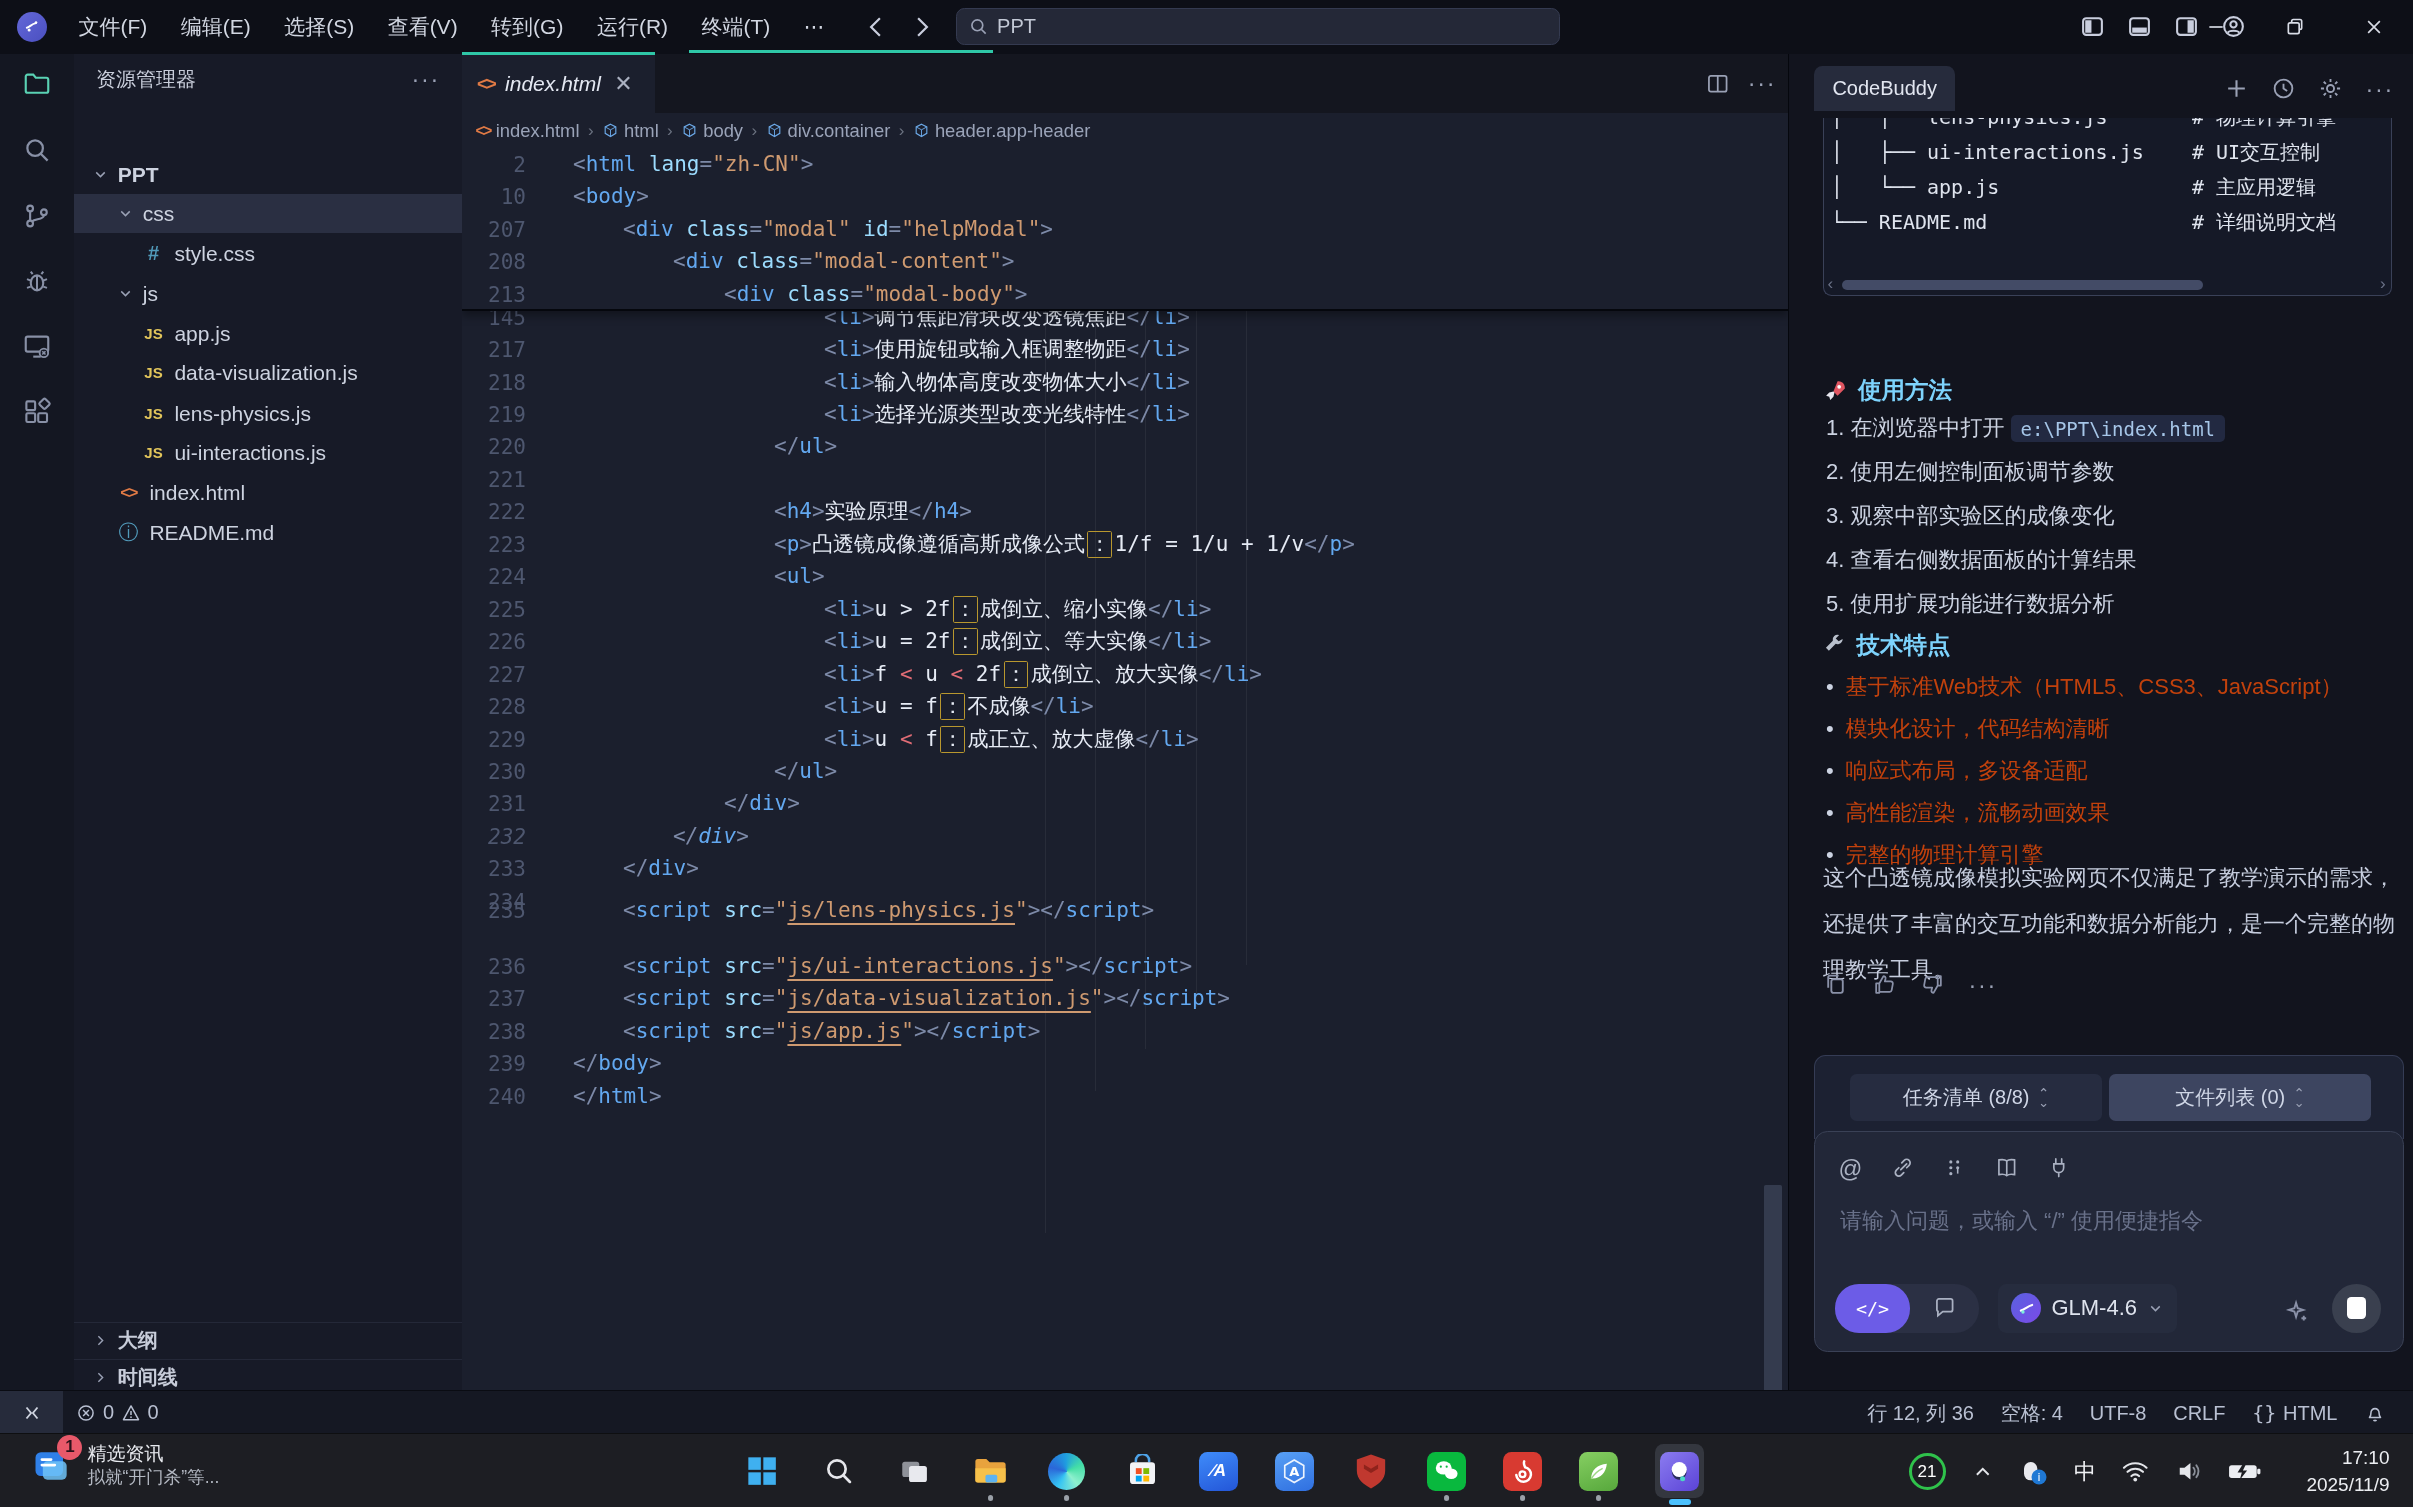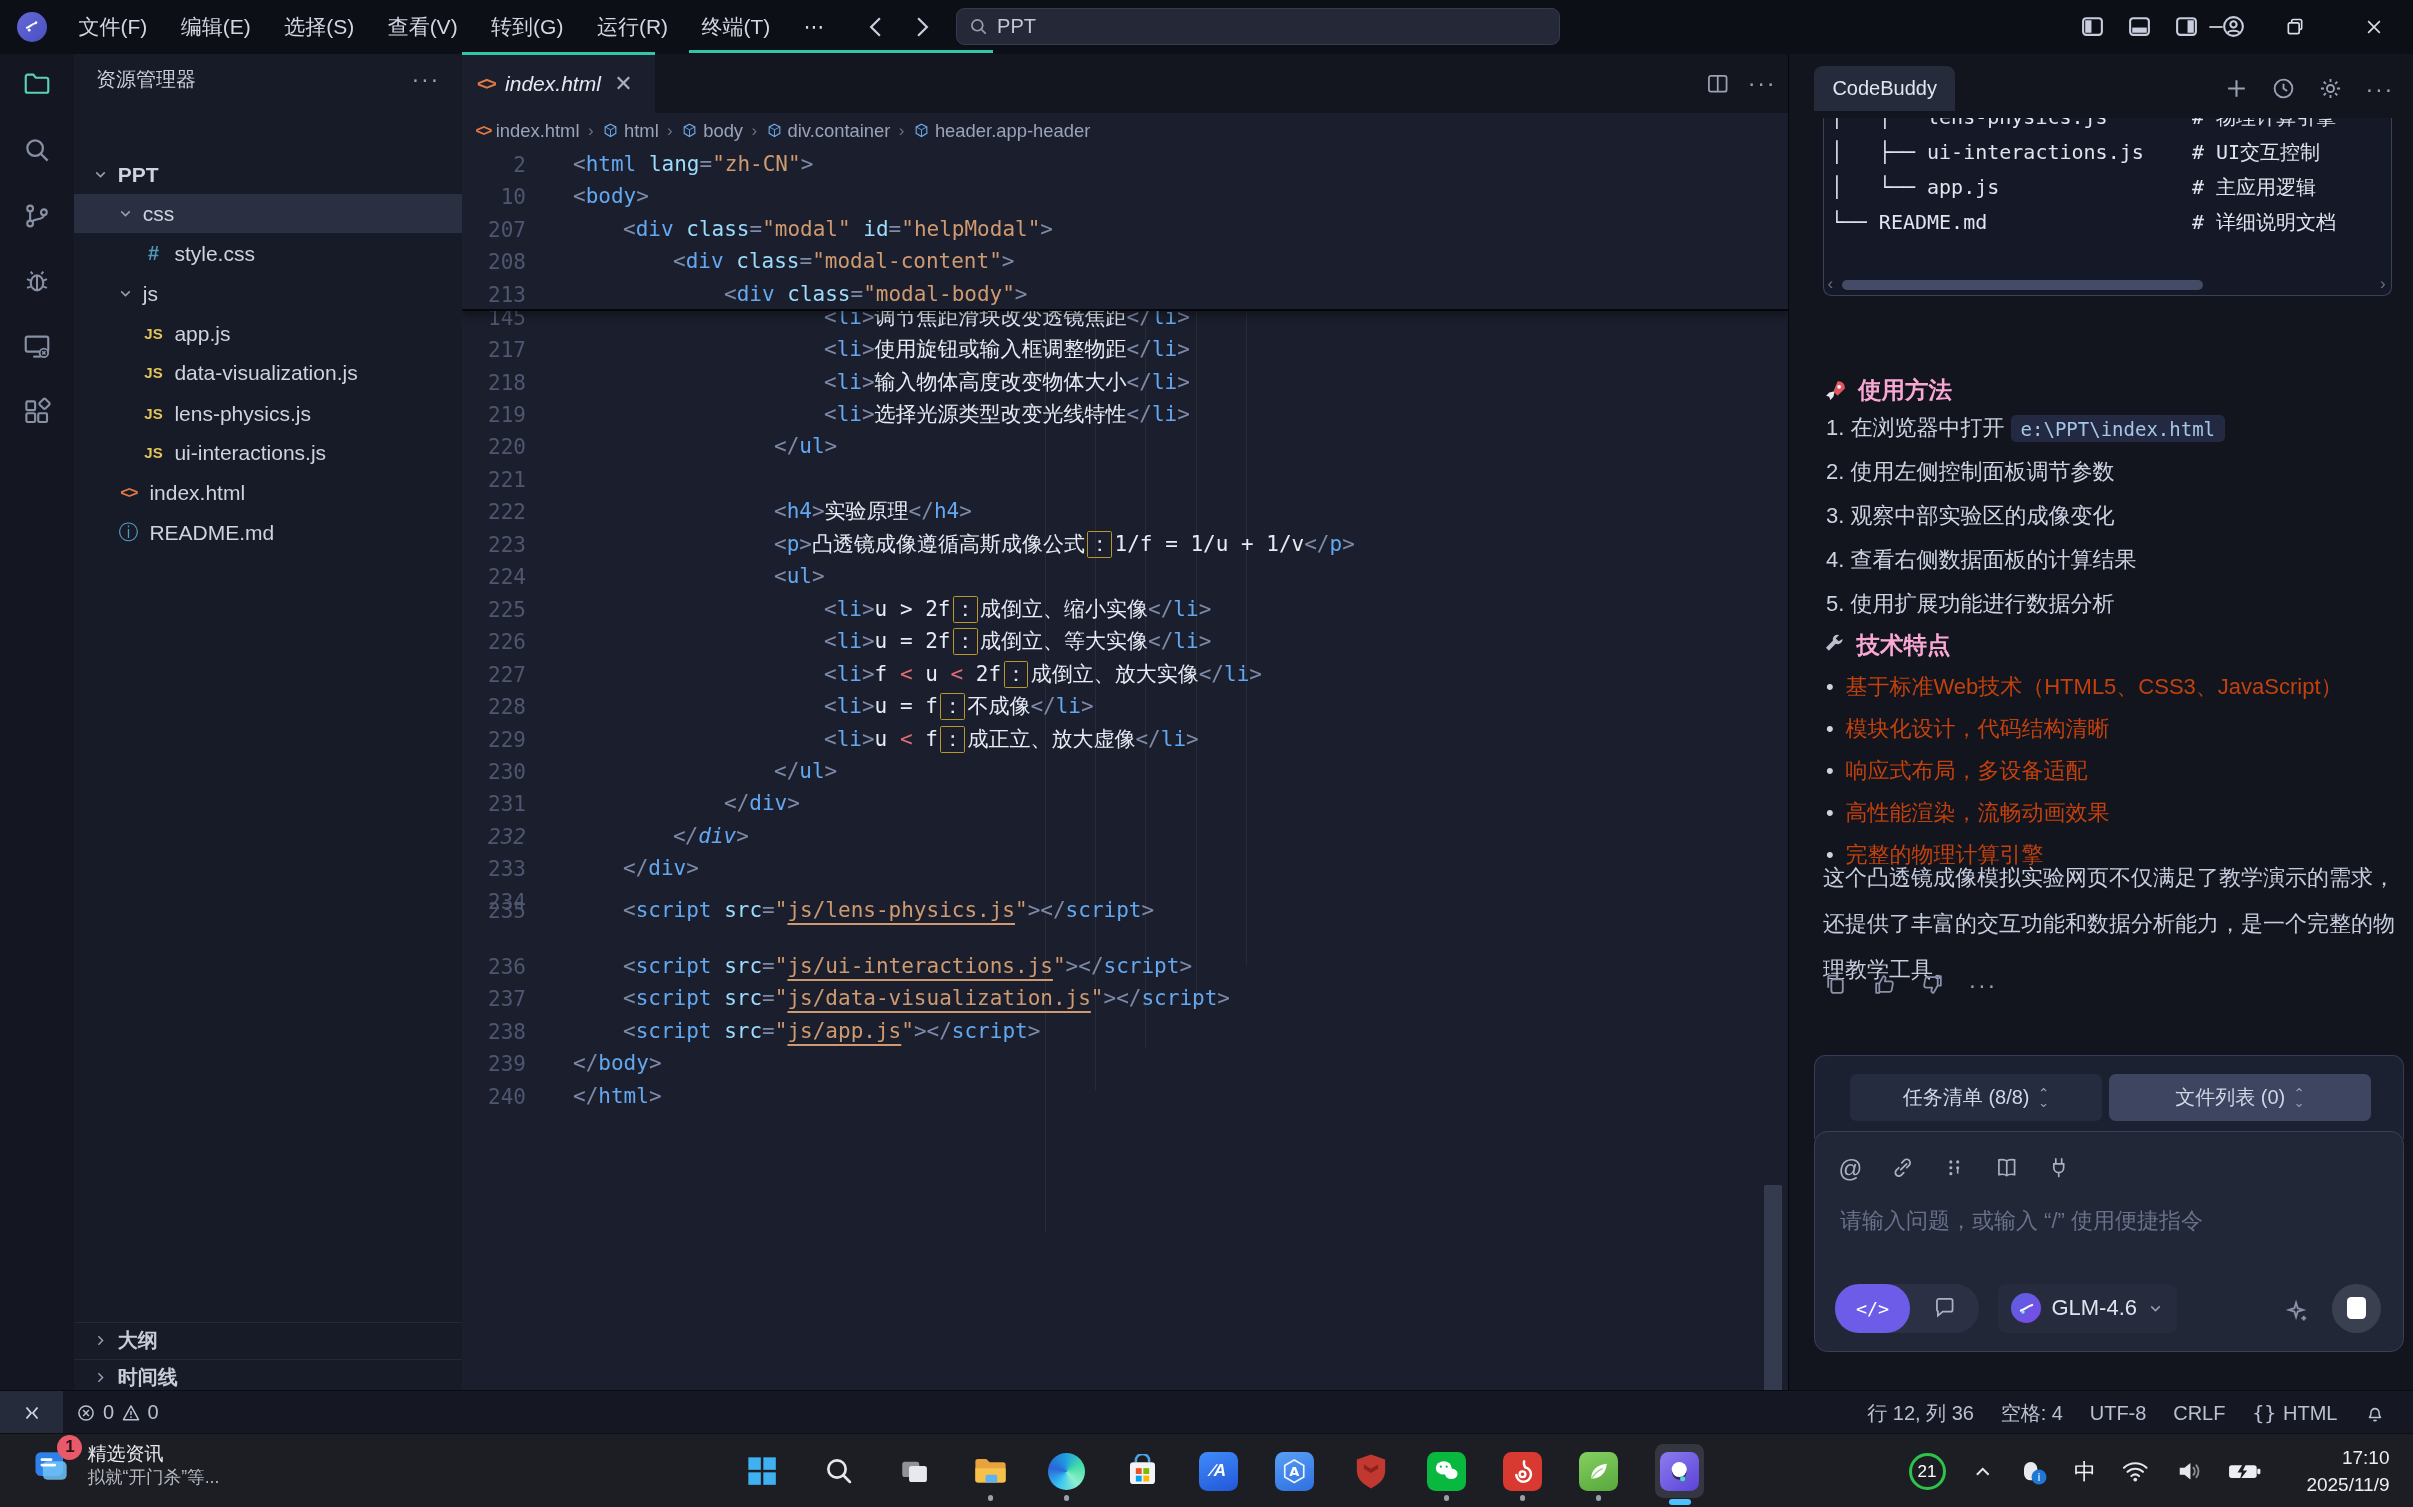--- a/index.html
+++ b/index.html
@@ -77,21 +77,21 @@
   #panel{position:absolute;left:1788px;top:54px;width:626px;height:1336px;background:var(--bg-panel);border-left:0.8px solid #05070d}
   #panel-tab{position:absolute;left:25px;top:11.7px;height:45px;padding:0 18.4px;background:#262b3c;border-radius:8.4px 8.4px 0 0;
     display:flex;align-items:center;font-size:20px;color:#e2e6f0}
   #panel-icons{position:absolute;right:20px;top:22px;display:flex;gap:22px;color:#9aa1b5}
   #treeblock{position:absolute;left:34px;top:64px;width:569px;height:178px;background:#151927;
     border:1.7px solid #3a4158;border-top:none;border-radius:0 0 8.4px 8.4px;overflow:hidden;padding:0 6.7px}
   .tb-row{font-family:"DejaVu Sans Mono",monospace;font-size:20px;line-height:35px;color:#dfe4ee;white-space:pre}
   #tb-scroll{position:absolute;left:0;bottom:0;width:565px;height:22px;display:flex;align-items:center}
   #tb-thumb{position:absolute;left:18.4px;top:6.7px;width:361px;height:10px;background:#434b66;border-radius:5px}
   .tb-arr{position:absolute;color:#6b7288;font-size:17px;top:0;line-height:22px}
-  .sec-title{position:absolute;left:34px;display:flex;align-items:center;gap:10px;font-size:23.5px;font-weight:bold;color:#f9a8d4}
+  .sec-title{position:absolute;left:34px;display:flex;align-items:center;gap:10px;font-size:23.5px;font-weight:bold;color:#7dd3fc}
   .num-list{position:absolute;left:37px;width:570px}
   .num-item{font-size:22px;line-height:44px;color:#ccd3e2;white-space:nowrap}
   .codechip{font-family:"DejaVu Sans Mono",monospace;font-size:19px;background:#222941;color:#a6c6e8;
     border-radius:5px;padding:2.5px 10px}
   .bul-list{position:absolute;left:37px;width:579px}
   .bul-item{font-size:22px;line-height:42px;color:#c2410c;white-space:nowrap}
   .bul-item::before{content:"•";margin-right:11.7px;color:#ccd3e2}
   #summary{position:absolute;left:34px;top:801px;width:574px;font-size:22px;line-height:46px;color:#c6cdde}
   #msg-actions{position:absolute;left:34px;top:918px;display:flex;gap:23.5px;color:#8a91a8}
   #taskbox{position:absolute;left:25px;top:1001px;width:590px;height:84px;background:#1c2132;

